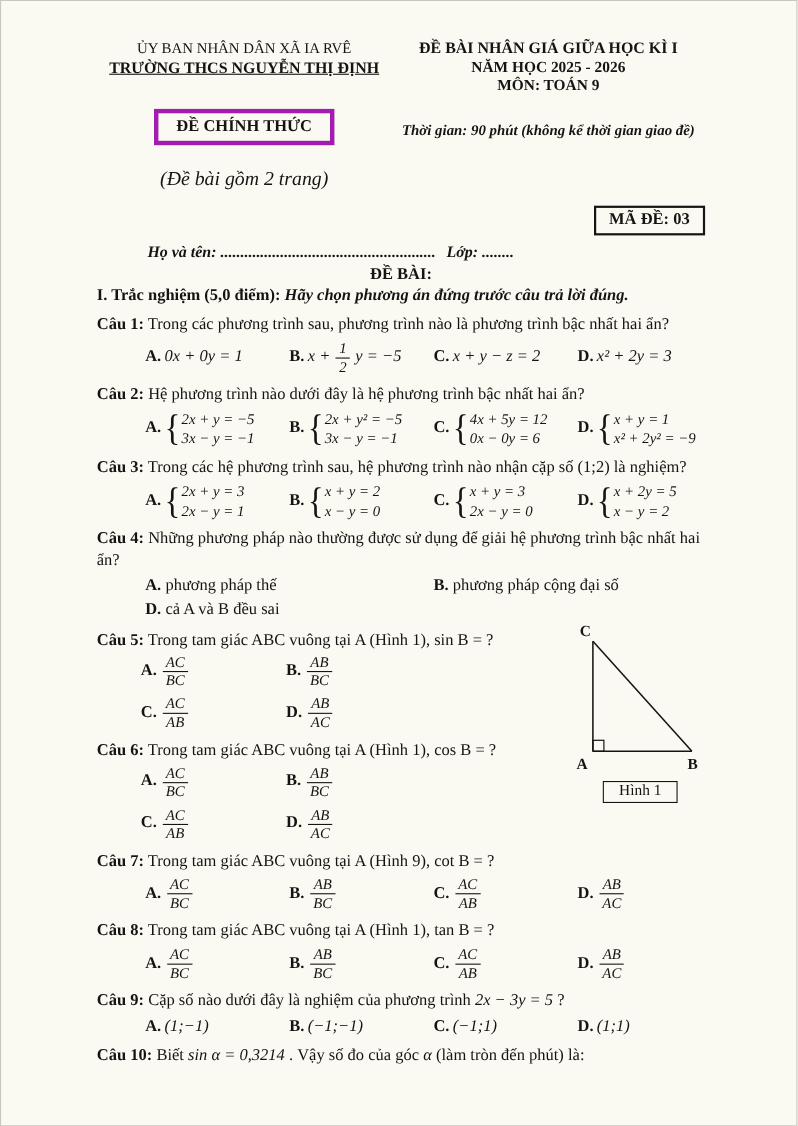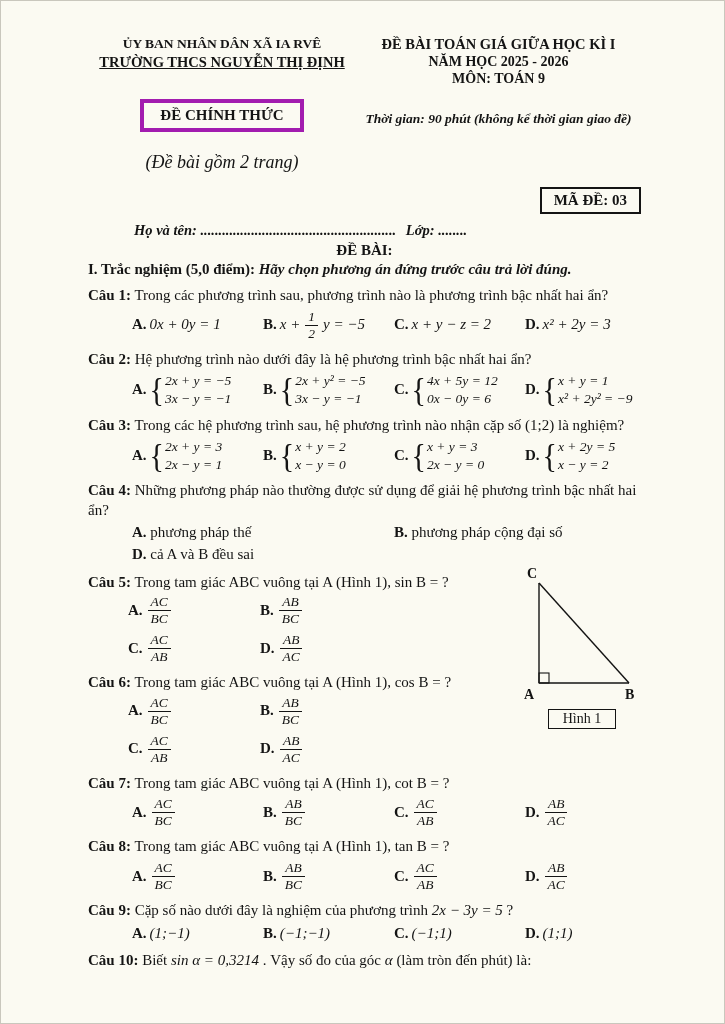--- a/index.html
+++ b/index.html
@@ -12,21 +12,21 @@
     font-family: "Liberation Serif", serif;
     color: #141414;
     overflow: hidden;
     position: relative;
     box-shadow: inset 0 0 0 1px #c9c7bd;
   }
   
   .header { display: flex; }
   .h-left { width: 268px; text-align: center; }
   .h-right { flex: 1; text-align: center; }
-  .h-org1 { font-weight: bold; font-size: 13.5px; }
+  .h-org1 { font-weight: normal; font-size: 13.5px; }
   .h-org2 { font-weight: bold; font-size: 14.5px; text-decoration: underline; margin-top: 2px; }
   .h-exam1 { font-weight: bold; font-size: 14.5px; }
   .h-exam2, .h-exam3 { font-weight: bold; font-size: 14px; margin-top: 1px; }
   .header2 { display: flex; margin-top: 12px; align-items: flex-start; }
   .h2-left { width: 268px; text-align: center; }
   .official-box { display: inline-block; border: 4px solid #a21caf; font-weight: bold; font-size: 15px; padding: 4px 16px; }
   .pages-note { font-style: italic; font-size: 18px; margin-top: 20px; }
   .h2-right { flex: 1; text-align: center; font-weight: bold; font-style: italic; font-size: 13.5px; padding-top: 12px; }
   .code-row { text-align: right; margin-top: 14px; }
   .code-box { display: inline-block; border: 2px solid #141414; font-weight: bold; font-size: 15px; padding: 3px 12px; }
@@ -61,21 +61,21 @@
 <body>
 
 <div class="page">
 
   <div class="header">
     <div class="h-left">
       <div class="h-org1">ỦY BAN NHÂN DÂN XÃ IA RVÊ</div>
       <div class="h-org2">TRƯỜNG THCS NGUYỄN THỊ ĐỊNH</div>
     </div>
     <div class="h-right">
-      <div class="h-exam1">ĐỀ BÀI TOÁN GIÁ GIỮA HỌC KÌ I</div>
+      <div class="h-exam1">ĐỀ BÀI NHÂN GIÁ GIỮA HỌC KÌ I</div>
       <div class="h-exam2">NĂM HỌC 2025 - 2026</div>
       <div class="h-exam3">MÔN: TOÁN 9</div>
     </div>
   </div>
 
   <div class="header2">
     <div class="h2-left">
       <div class="official-box">ĐỀ CHÍNH THỨC</div>
       <div class="pages-note">(Đề bài gồm 2 trang)</div>
     </div>
@@ -332,21 +332,21 @@
             <span class="fnum">AB</span>
             <span class="fden">AC</span>
           </span>
       </span>
     </div>
   </div>
 
   <div class="q">
     <div>
       <span class="lbl">Câu 7:</span>
-      <span>Trong tam giác ABC vuông tại A (Hình 1), cot B = ?</span>
+      <span>Trong tam giác ABC vuông tại A (Hình 9), cot B = ?</span>
     </div>
     <div class="opts-row">
       <span class="opt">
         <span class="k">A.</span>
         <span class="frac">
             <span class="fnum">AC</span>
             <span class="fden">BC</span>
           </span>
       </span>
       <span class="opt">

